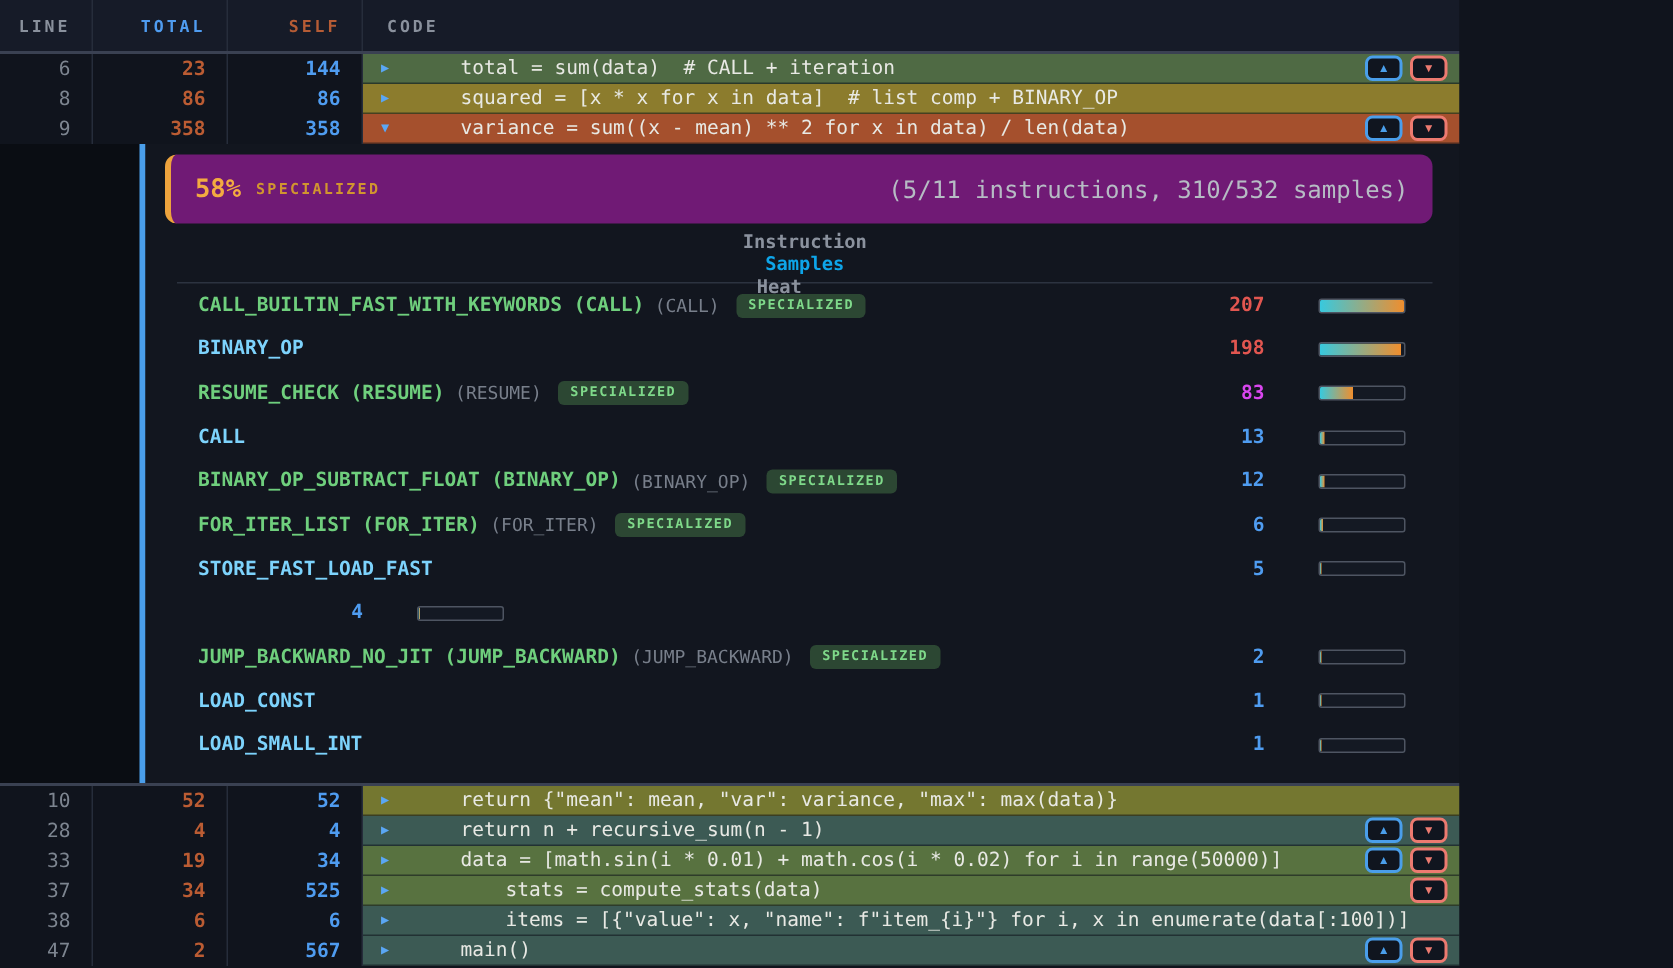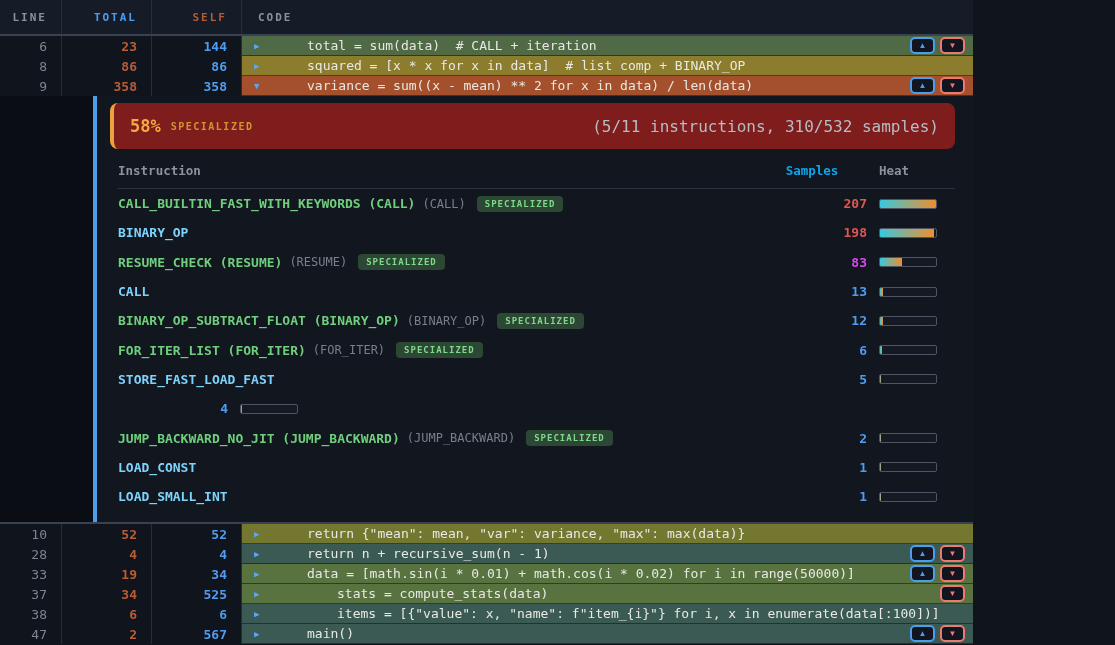--- a/index.html
+++ b/index.html
@@ -32,33 +32,33 @@
   .navbtn { width:25px; height:17px; border-radius:5px; background:#10151f; font-size:8px;
             display:flex; align-items:center; justify-content:center; cursor:pointer; padding:0; }
   .navbtn.up   { border:2px solid #4a9eea; color:#4a9eea; }
   .navbtn.down { border:2px solid #ec7a70; color:#ec7a70; }
 
   
   .panel { display:flex; height:426px; }
   .gutter { width:93px; background:#0a0d13; flex:none; }
   .vline  { width:4px; background:#4a9eea; flex:none; }
   .pcontent { flex:1; background:#12161f; padding-top:7px; }
-  .summary { margin:0 18px 0 13px; height:46px; background:#7f1d1d; border-left:4px solid #eda33d;
+  .summary { margin:0 18px 0 13px; height:46px; background:#701a75; border-left:4px solid #eda33d;
              border-radius:8px; display:flex; align-items:center; padding:0 16px; }
   .pct    { font-size:17px; font-weight:bold; color:#f3ab41; }
   .plabel { font-size:10px; font-weight:bold; color:#d1952f; letter-spacing:1.5px; margin-left:10px; }
   .pstats { margin-left:auto; font-size:16px; color:#b6bcc4; }
 
   .instr-head { display:flex; align-items:center; height:36px; margin:4px 18px 0 21px;
-                border-bottom:1px solid #2c3340; font-size:12.5px; font-weight:bold; color:#8b929e; }
+                border-bottom:1px solid #2c3340; font-size:12.5px; font-weight:bold; color:#8b929e;flex-direction:column; }
   .ih-name { flex:1; }
   .ih-samples { width:110px; text-align:center; color:#0ea5e9; }
   .ih-heat { width:88px; padding-left:12px; }
 
-  .irow { display:flex; align-items:center; height:29.3px; margin:0 18px 0 21px; font-size:13px; }
+  .irow { display:flex; align-items:center; height:29.3px; margin:0 18px 0 35px; font-size:13px;gap:24px; }
   .iname-wrap { flex:1; display:flex; align-items:center; min-width:0; }
   .iname { font-weight:bold; }
   .iname.green { color:#6fcf7d; }
   .iname.white { color:#7dd3fc; }
   .ibase { color:#787f8b; font-size:12px; margin-left:7px; }
   .ibadge { margin-left:11px; background:#2c4733; color:#7fd98a; font-size:9px; font-weight:bold;
             letter-spacing:1px; padding:3px 8px; border-radius:4px; }
   .isamples { width:110px; text-align:right; font-weight:bold; }
   .iheat { width:88px; padding-left:12px; }
   .bar { display:block; width:58px; height:10px; border:1px solid #4e5562; border-radius:2px;

